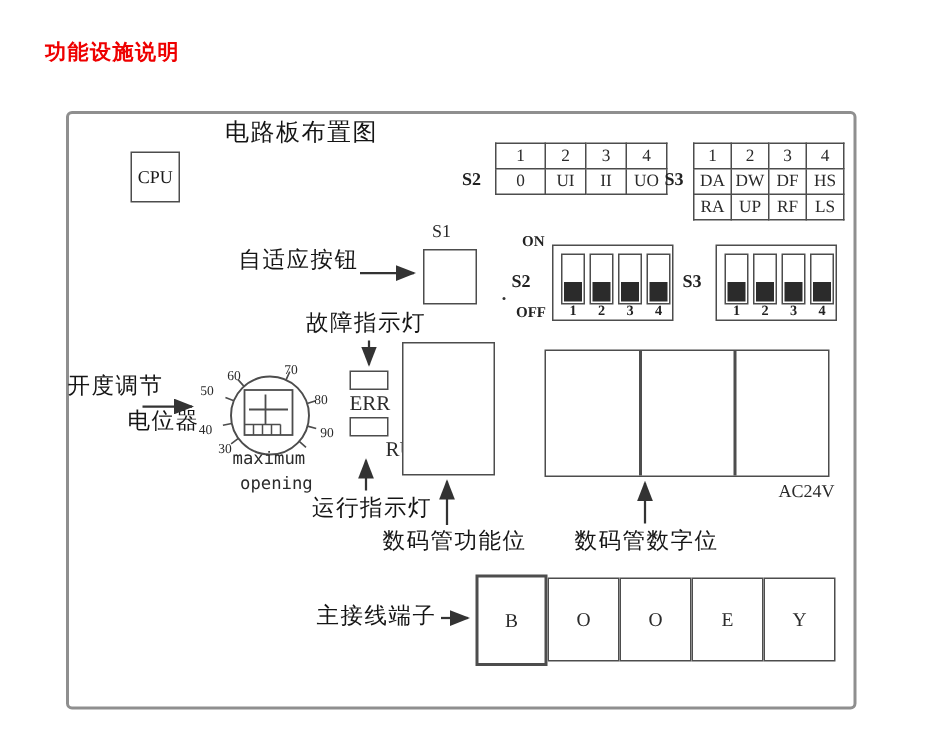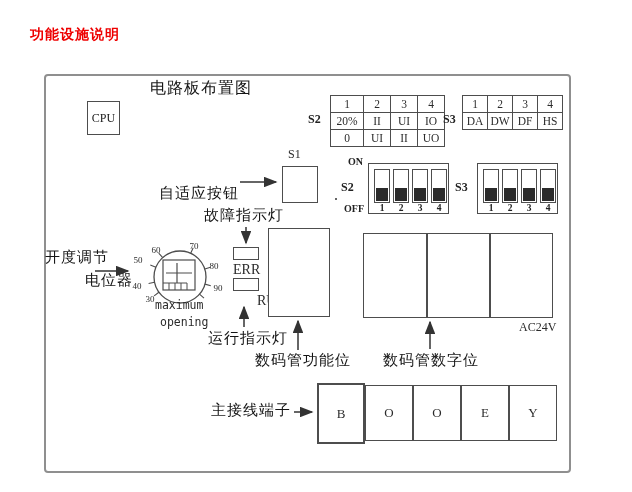--- a/index.html
+++ b/index.html
@@ -47,26 +47,20 @@
   <div class="abs sw-label" style="left:308px;top:112px;font-size:12px;">S2</div>
   <table class="dtab abs" style="left:330px;top:95px;width:110px;">
     <tbody>
         <tr>
       <td style="width:32px;">1</td>
       <td style="width:26px;">2</td>
       <td style="width:26px;">3</td>
       <td style="width:26px;">4</td>
     </tr>
     <tr>
-      <td>20%</td>
-      <td>II</td>
-      <td>UI</td>
-      <td>IO</td>
-    </tr>
-    <tr>
       <td>0</td>
       <td>UI</td>
       <td>II</td>
       <td>UO</td>
     </tr>
   </tbody>
     </table>
 
   <div class="abs sw-label" style="left:443px;top:112px;font-size:12px;">S3</div>
   <table class="dtab abs" style="left:462px;top:95px;width:96px;">
@@ -76,27 +70,33 @@
       <td style="width:24px;">2</td>
       <td style="width:24px;">3</td>
       <td style="width:24px;">4</td>
     </tr>
     <tr>
       <td>DA</td>
       <td>DW</td>
       <td>DF</td>
       <td>HS</td>
     </tr>
+    <tr>
+      <td>RA</td>
+      <td>UP</td>
+      <td>RF</td>
+      <td>LS</td>
+    </tr>
   </tbody>
     </table>
 
   <div class="abs serif" style="left:288px;top:147px;font-size:12px;color:#2b2b2b;">S1</div>
   <div class="abs box" style="left:282px;top:166px;width:36px;height:37px;"></div>
 
-  <div class="abs cn" style="left:159px;top:184px;">自适应按钮</div>
+  <div class="abs cn" style="left:159px;top:164px;">自适应按钮</div>
 
   <div class="abs cn" style="left:204px;top:206px;">故障指示灯</div>
 
   <div class="abs sw-label" style="left:348px;top:156px;font-size:10px;">ON</div>
   <div class="abs sw-label" style="left:341px;top:180px;font-size:12px;">S2</div>
   <div class="abs sw-label" style="left:344px;top:203px;font-size:10px;">OFF</div>
   <div class="abs dip-body" style="left:368px;top:163px;width:81px;height:51px;">
     <div class="dip-slot" style="left:5px;">
         <div class="dip-slider"></div>
       </div>

